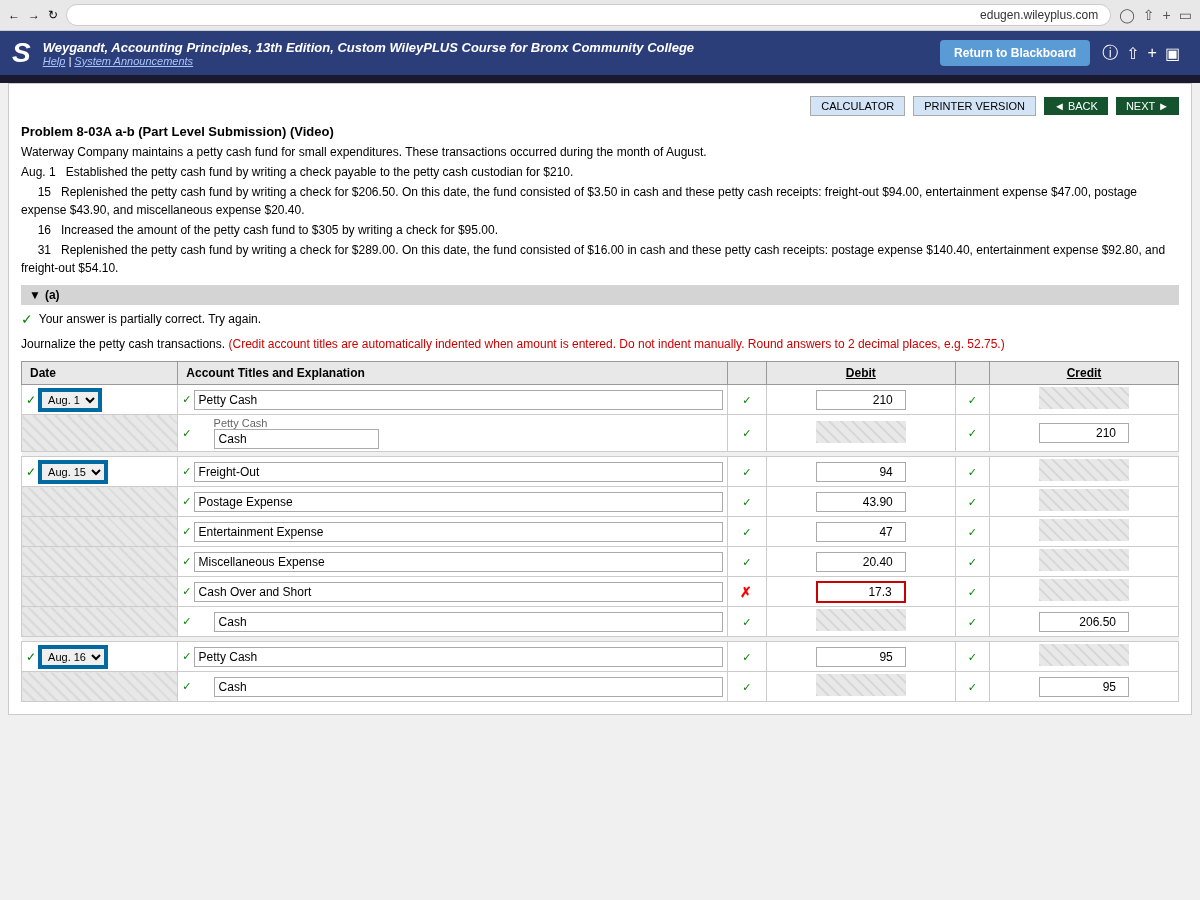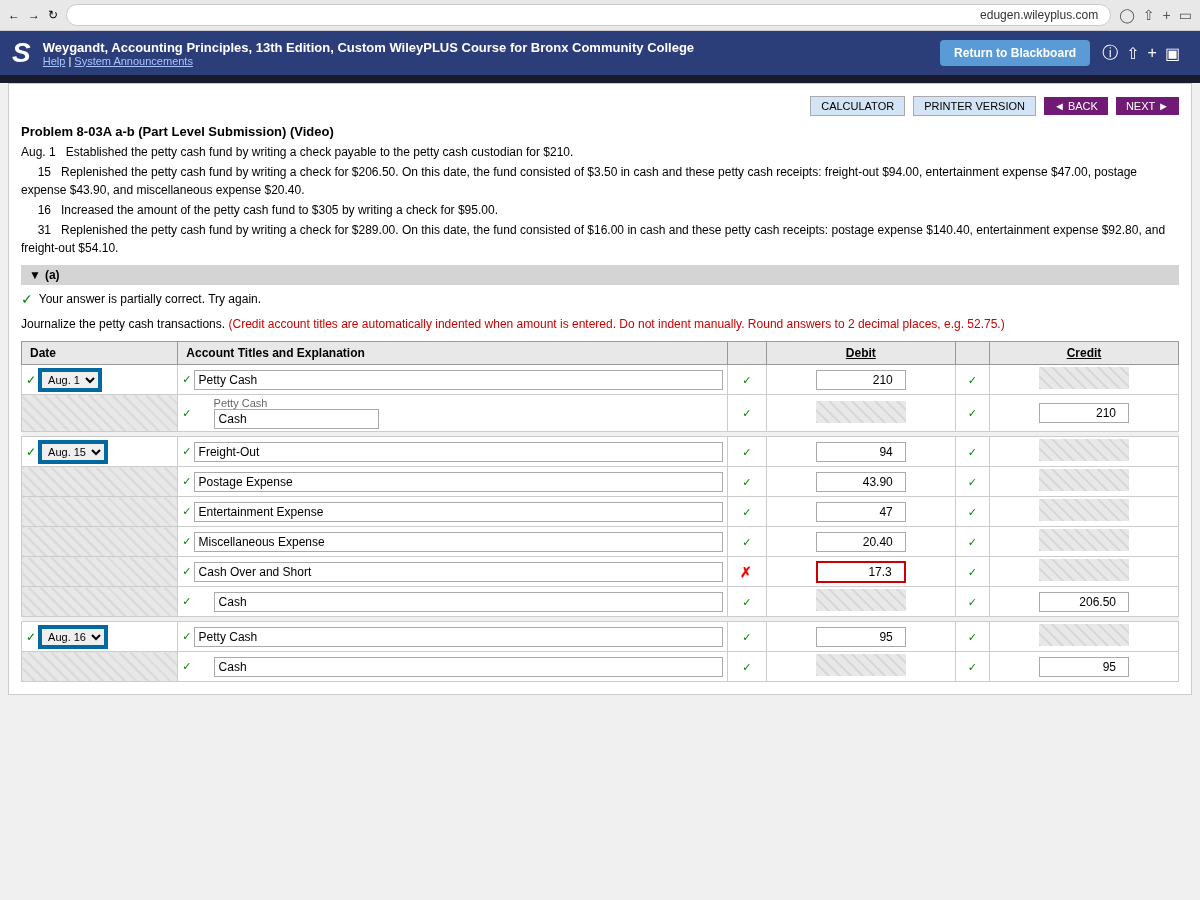--- a/index.html
+++ b/index.html
@@ -46,20 +46,21 @@
       gap: 12px;
     }
     .wiley-s {
       font-size: 28px;
       font-weight: bold;
       color: white;
       font-style: italic;
     }
     .header-text {
       flex: 1;
+      font-style: italic;
     }
     .header-title {
       font-size: 13px;
       font-weight: bold;
     }
     .header-links {
       font-size: 11px;
     }
     .header-links a {
       color: #aac4ff;
@@ -113,21 +114,21 @@
     }
     .action-btn {
       background: #d4e4f7;
       border: 1px solid #aaa;
       padding: 3px 10px;
       font-size: 11px;
       cursor: pointer;
       color: #000;
     }
     .nav-btn {
-      background: #701a75;
+      background: #14532d;
       color: white;
       border: none;
       padding: 3px 10px;
       font-size: 11px;
       cursor: pointer;
     }
     .section-header {
       background: #d4d4d4;
       padding: 3px 8px;
       font-weight: bold;
@@ -313,20 +314,21 @@
     <div class="top-actions">
       <button class="action-btn">CALCULATOR</button>
       <button class="action-btn">PRINTER VERSION</button>
       <button class="nav-btn">◄ BACK</button>
       <button class="nav-btn">NEXT ►</button>
     </div>
 
     <div class="problem-header">Problem 8-03A a-b (Part Level Submission) (Video)</div>
 
     <div class="problem-desc">
+      <p>Waterway Company maintains a petty cash fund for small expenditures. These transactions occurred during the month of August.</p>
       <p>Aug. 1 &nbsp;&nbsp;Established the petty cash fund by writing a check payable to the petty cash custodian for $210.</p>
       <p>&nbsp;&nbsp;&nbsp;&nbsp;&nbsp;15 &nbsp;&nbsp;Replenished the petty cash fund by writing a check for $206.50. On this date, the fund consisted of $3.50 in cash and these petty cash receipts: freight-out $94.00, entertainment expense $47.00, postage expense $43.90, and miscellaneous expense $20.40.</p>
       <p>&nbsp;&nbsp;&nbsp;&nbsp;&nbsp;16 &nbsp;&nbsp;Increased the amount of the petty cash fund to $305 by writing a check for $95.00.</p>
       <p>&nbsp;&nbsp;&nbsp;&nbsp;&nbsp;31 &nbsp;&nbsp;Replenished the petty cash fund by writing a check for $289.00. On this date, the fund consisted of $16.00 in cash and these petty cash receipts: postage expense $140.40, entertainment expense $92.80, and freight-out $54.10.</p>
     </div>
 
     <div class="section-header">
       <span>▼</span>
       <span>(a)</span>
     </div>

